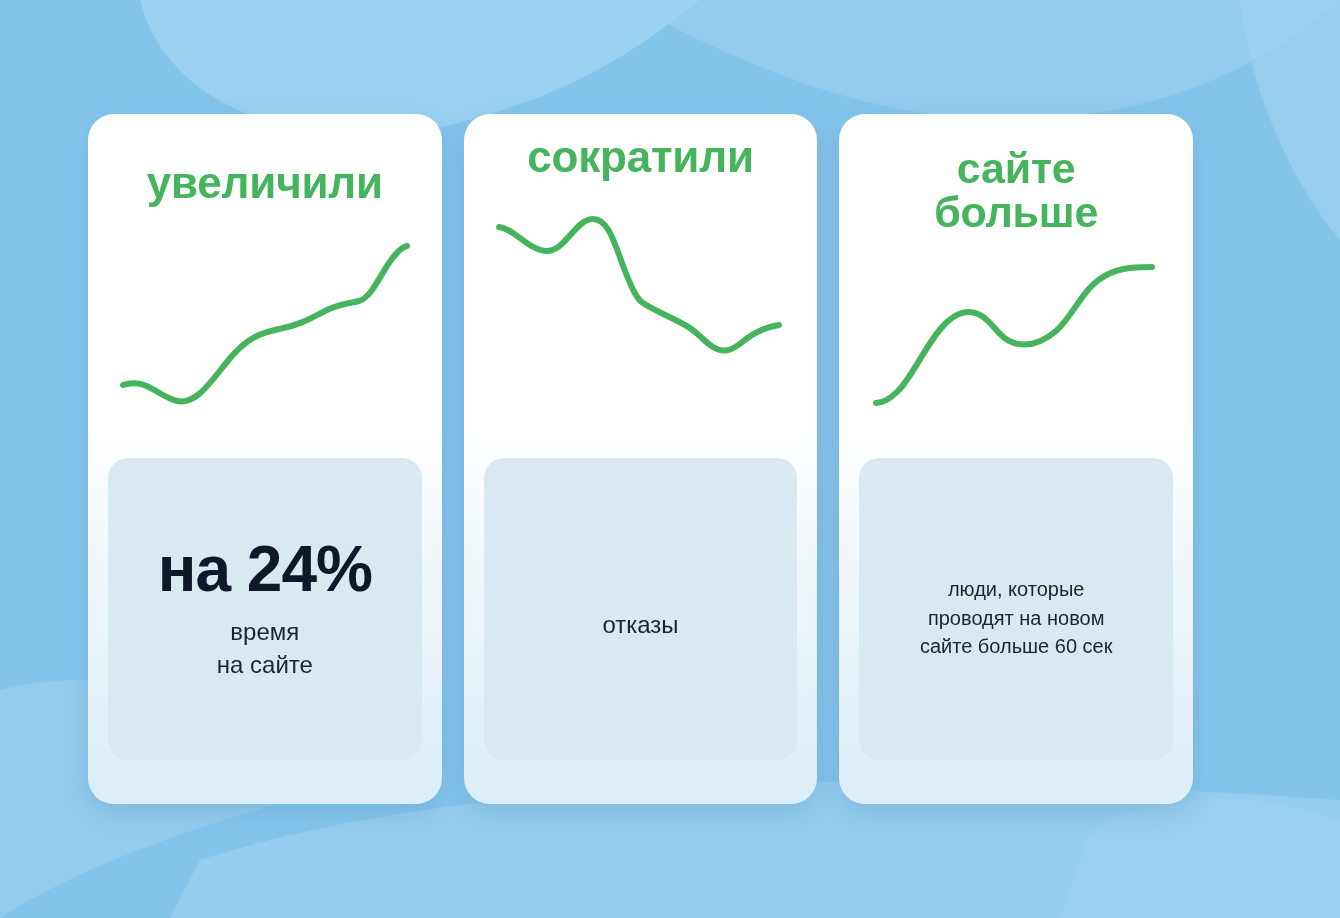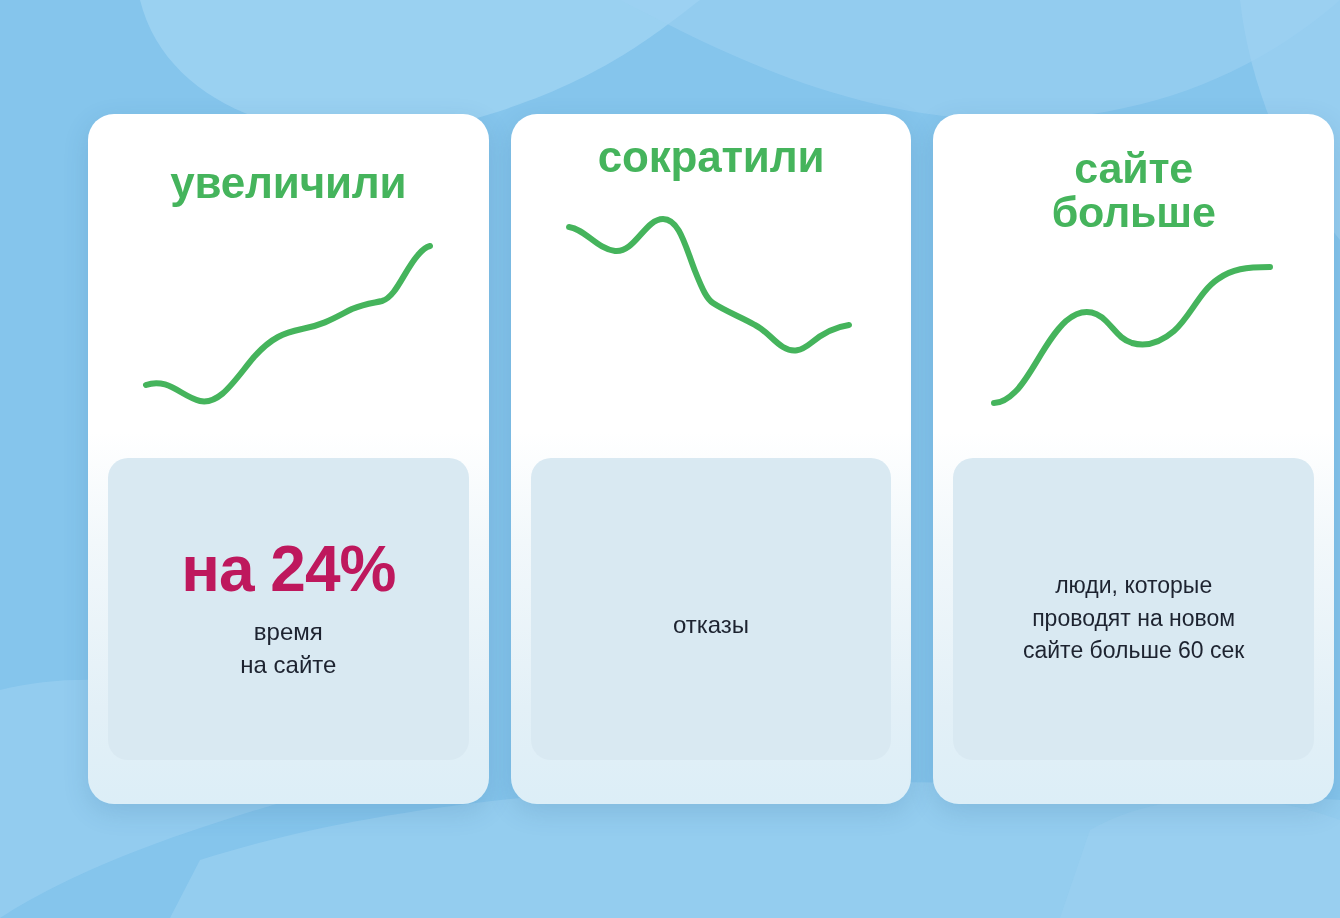--- a/index.html
+++ b/index.html
@@ -22,21 +22,21 @@
     width: 1340px;
     height: 918px;
     display: block;
   }
 
   
   #cards {
     position: absolute;
     left: 88px;
     top: 114px;
-    width: 1246px;
+    width: 1105px;
     height: 690px;
     display: flex;
     gap: 22px;
     z-index: 2;
   }
 
   .card {
     flex: 1 1 0;
     border-radius: 26px;
     background: linear-gradient(to bottom, #ffffff 0%, #ffffff 46%, #f2f8fb 62%, #e3f0f7 86%, #dceef7 100%);
@@ -80,21 +80,21 @@
     border-radius: 20px;
     display: flex;
     flex-direction: column;
     align-items: center;
     justify-content: center;
     padding: 0 14px;
     box-sizing: border-box;
   }
 
   .stat-value {
-    color: #be185d;
+    color: #0f172a;
     font-size: 62px;
     font-weight: bold;
     line-height: 1;
     text-align: center;
     letter-spacing: -1px;
     white-space: nowrap;
   }
 
   .stat-caption {
     margin-top: 14px;
@@ -114,21 +114,21 @@
   .card-2 .card-title { margin-top: 20px; }
   .card-2 .spark-wrap { margin-top: 16px; }
   .card-2 .stat-box   { top: 344px; }
   .card-2 .stat-value { font-size: 60px; }
   .card-2 .stat-caption { margin-top: 32px; }
 
   .card-3 .card-title { margin-top: 32px; font-size: 43px; }
   .card-3 .spark-wrap { margin-top: 10px; height: 180px; }
   .card-3 .stat-box   { top: 344px; }
   .card-3 .stat-value { font-size: 62px; }
-  .card-3 .stat-caption { margin-top: 18px; font-size: 23px; line-height: 1.42; }
+  .card-3 .stat-caption { margin-top: 18px; font-size: 20px; line-height: 1.42; }
 </style>
 </head>
 <body>
 
 <svg id="bg-decor" viewBox="0 0 1340 918" preserveAspectRatio="none" aria-hidden="true">
   <rect x="0" y="0" width="1340" height="918" fill="#85c5ec"></rect>
   <path d="M140 0 C 170 120, 330 160, 470 120 C 600 84, 660 30, 700 0 Z" fill="#9ed2f2" opacity="0.85"></path>
   <path d="M620 0 C 700 40, 840 120, 1010 120 C 1150 120, 1260 70, 1340 0 Z" fill="#9ed2f2" opacity="0.55"></path>
   <path d="M1240 0 L1340 0 L1340 240 C 1290 180, 1250 90, 1240 0 Z" fill="#9ed2f2" opacity="0.7"></path>
   <path d="M0 690 C 120 660, 260 700, 420 760 C 300 800, 120 840, 0 918 Z" fill="#9ed2f2" opacity="0.55"></path>

